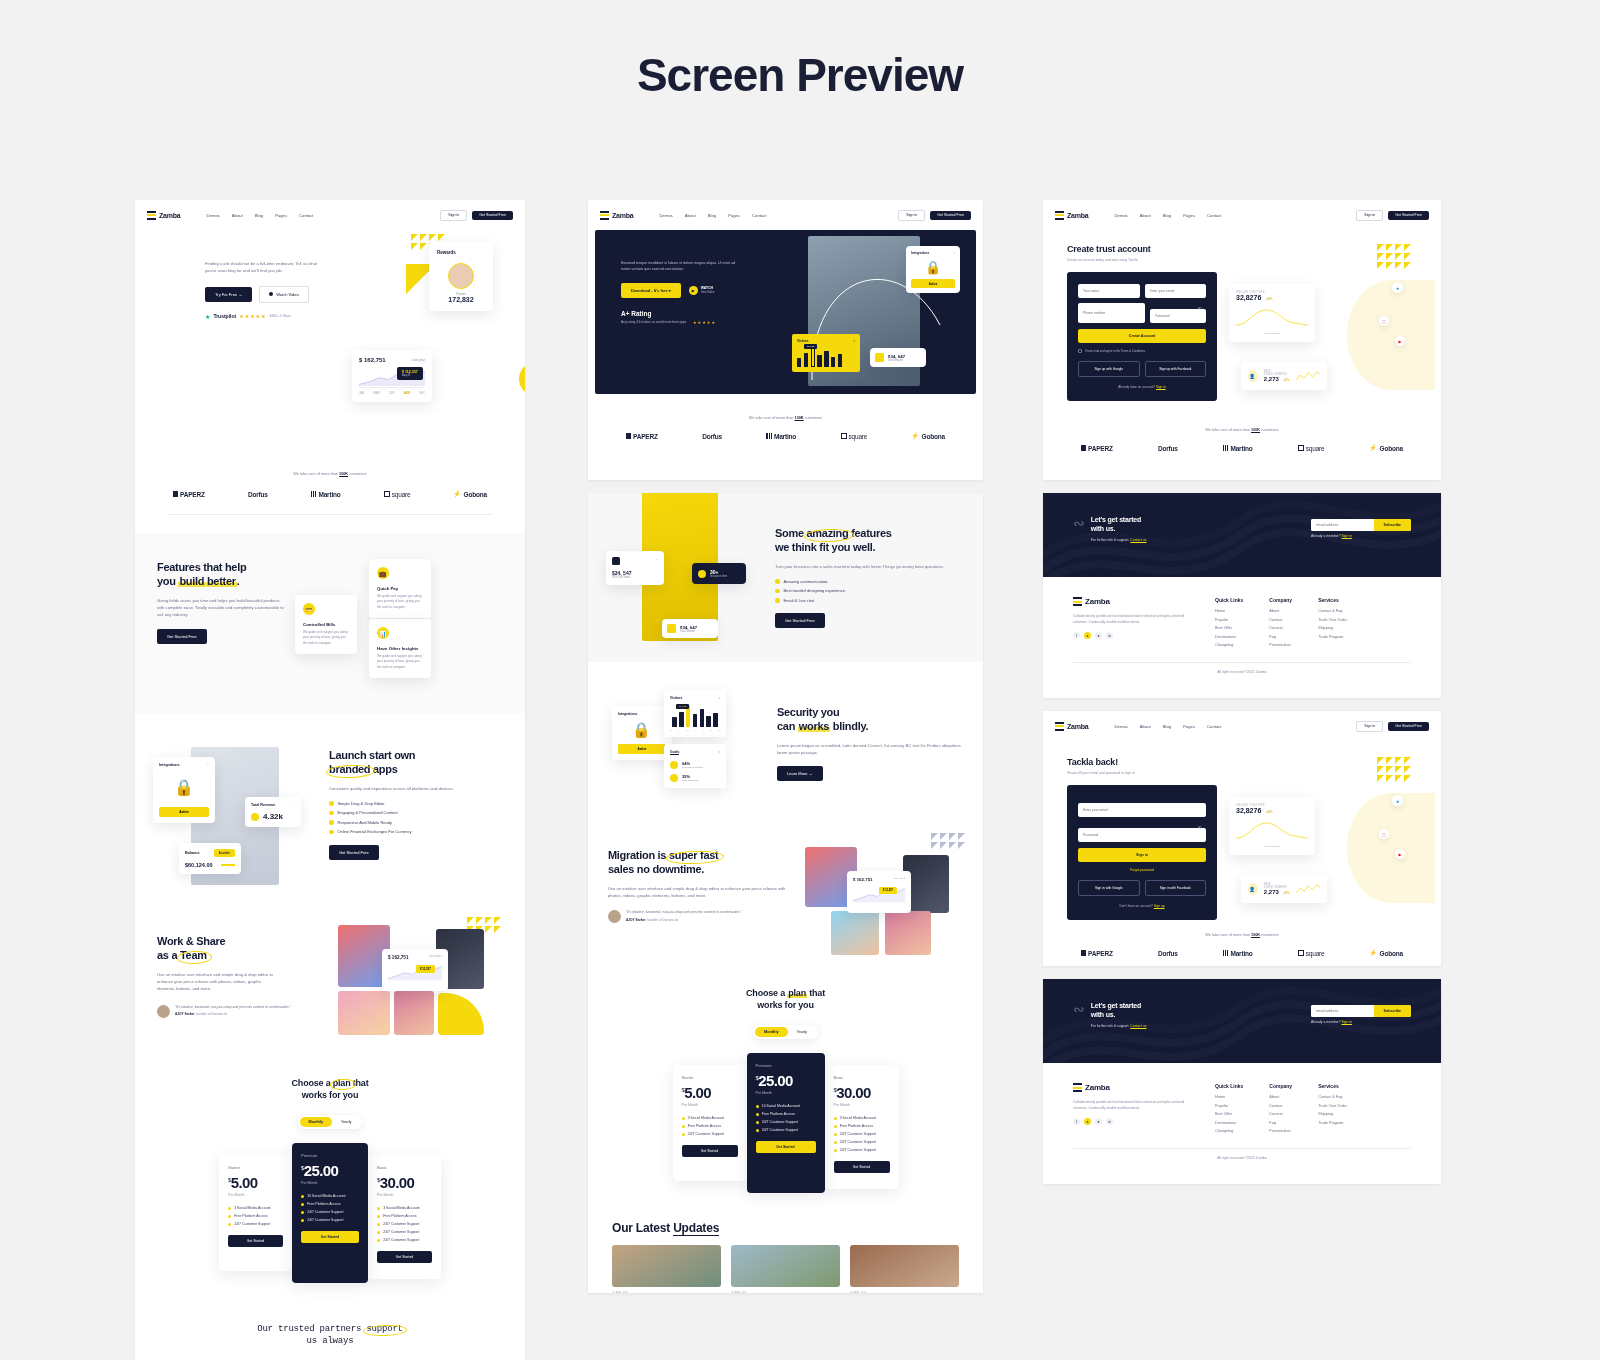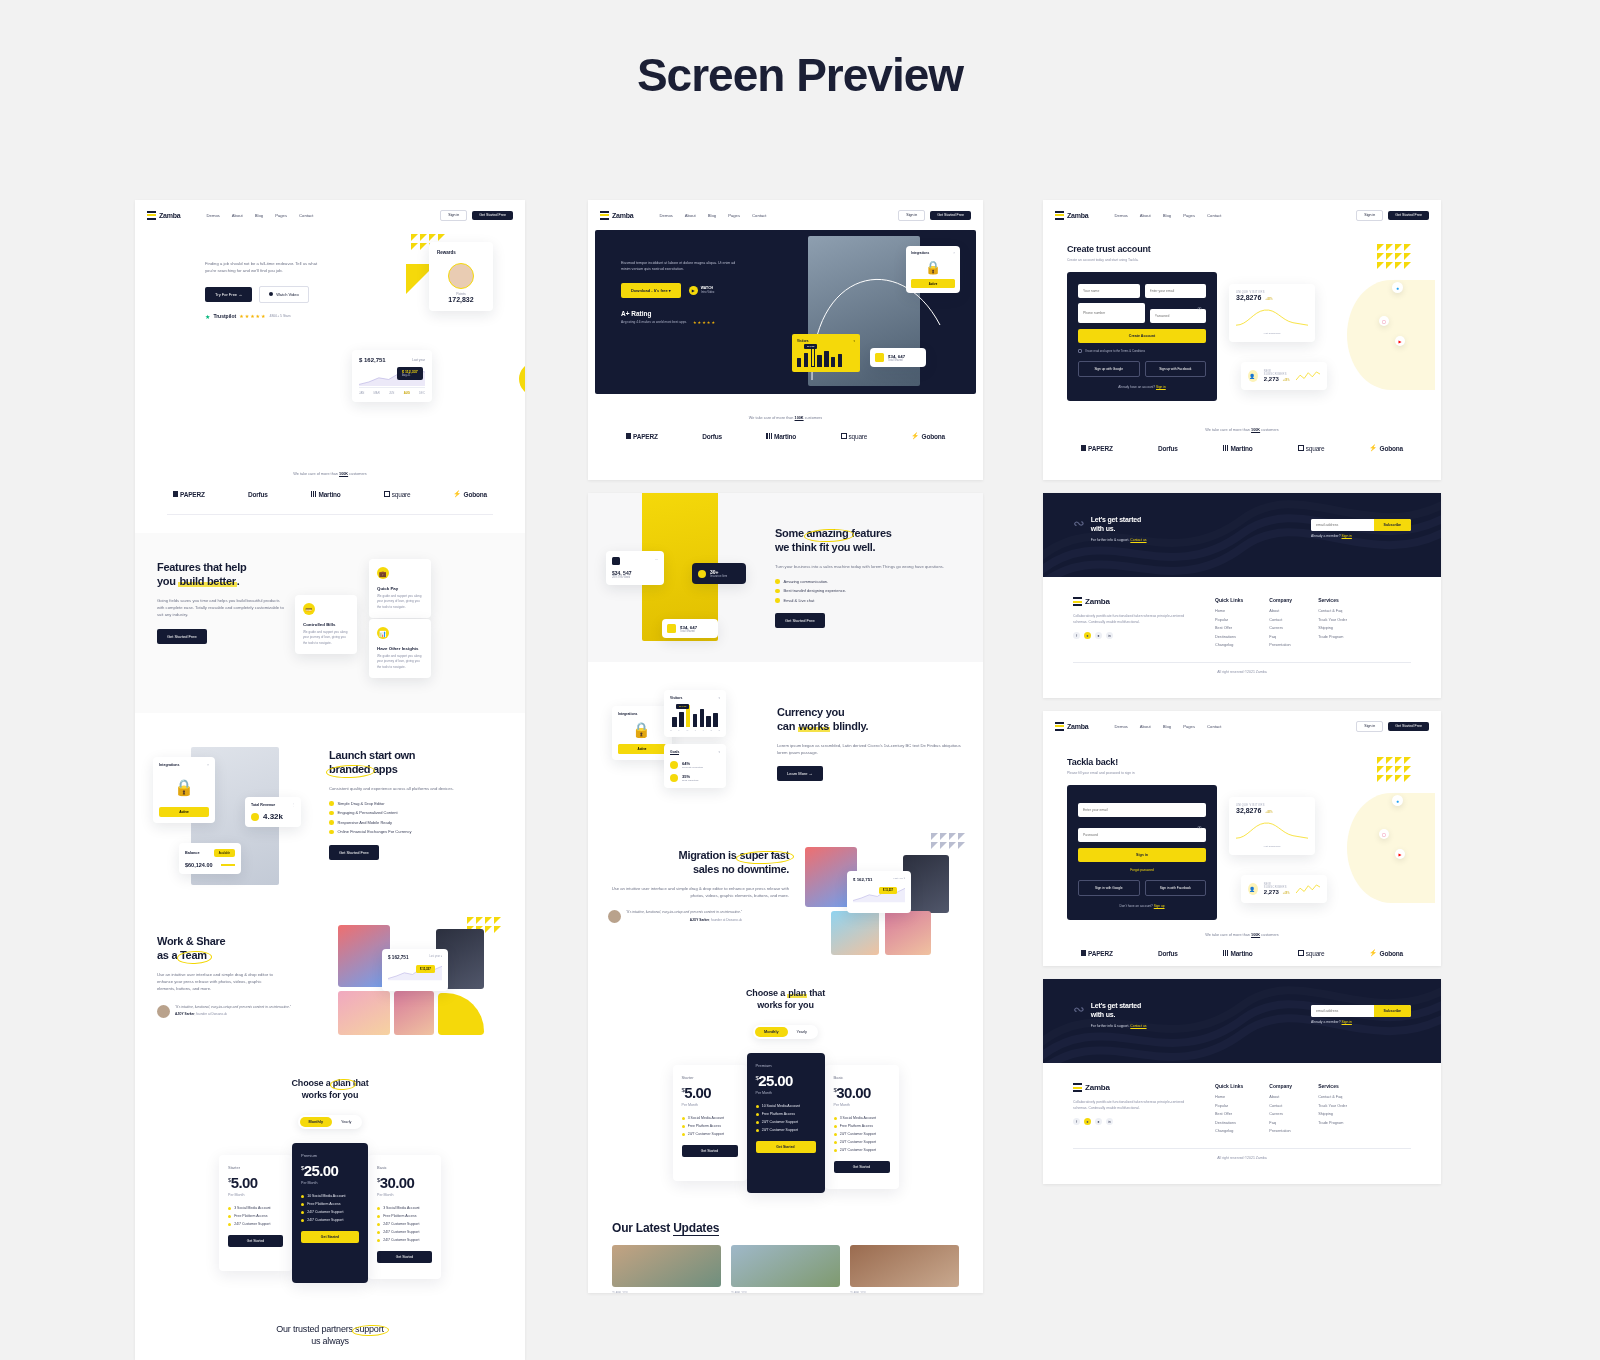--- a/index.html
+++ b/index.html
@@ -524,21 +524,21 @@
                   <span class="dot-y"></span>
                   <span>24/7 Customer Support</span>
                 </li>
           </ul>
           <div class="pbtn dk">Get Started</div>
         </div>
       </div>
     </div>
 
     <div style="padding:14px 20px 28px;position:relative;">
-      <div class="h3" style="text-align:center;font-size:9px;line-height:1.35;font-weight:normal;">
+      <div class="h3" style="text-align:center;font-size:9px;line-height:1.35;font-weight:normal;font-family:Liberation Mono, monospace;">
         <div><span>Our trusted partners </span><span class="circ-mark">support</span></div>
         <div>us always</div>
       </div>
 
     </div>
   </div>
 </div>
 
 <div class="col col2">
 
@@ -760,29 +760,29 @@
             <span style="width:8px;height:8px;border-radius:50%;background:#f5d90a;display:inline-block;"></span>
             <span>
                   <span style="display:block;font-size:4px;font-weight:bold;color:#141a33;">35%</span>
                   <span style="display:block;font-size:2.4px;color:#8b90a6;">SMS Marketing</span>
                 </span>
           </div>
         </div>
       </div>
       <div style="flex:1;padding-top:18px;">
         <div class="h2">
-          <div>Currency you</div>
+          <div>Security you</div>
           <div><span>can </span><span class="mark">works</span><span> blindly.</span></div>
         </div>
         <p class="body-txt" style="margin-top:8px;">Lorem ipsum began as scrambled, Latin derived Cicero's 1st-century BC text De Finibus ubiquitous lorem ipsum passage.</p>
         <span class="btn-cta" style="margin-top:10px;">Learn More  →</span>
       </div>
     </div>
 
-    <div style="padding:26px 20px 10px;display:flex;gap:14px;text-align:right;">
+    <div style="padding:26px 20px 10px;display:flex;gap:14px;">
       <div style="flex:1;padding-top:10px;">
         <div class="h2">
           <div><span>Migration is </span><span class="circ-mark">super fast</span></div>
           <div>sales no downtime.</div>
         </div>
         <p class="body-txt" style="margin-top:8px;">Use an intuitive user interface and simple drag &amp; drop editor to enhance your press release with photos, videos, graphic elements, buttons, and more.</p>
         <div style="display:flex;gap:5px;margin-top:11px;align-items:flex-start;">
           <span style="width:13px;height:13px;border-radius:50%;background:#b9a28c;display:inline-block;flex:0 0 auto;"></span>
           <div>
             <div style="font-size:3.4px;color:#6e7387;font-style:italic;line-height:1.7;">“It's intuitive, functional, easy-to-setup and presents content in an interactive.”</div>

